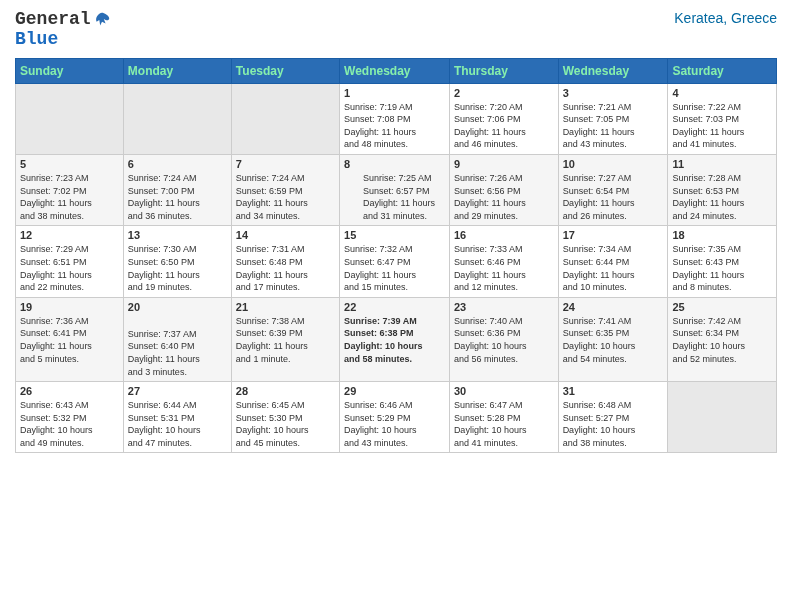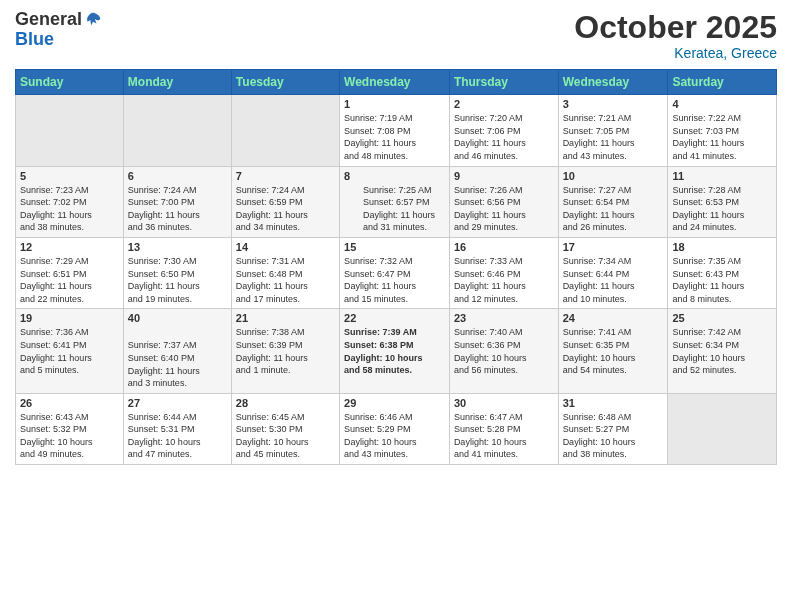--- a/index.html
+++ b/index.html
@@ -18,20 +18,21 @@
     }
     .header {
       display: flex;
       justify-content: space-between;
       align-items: flex-start;
       margin-bottom: 8px;
     }
     .logo {
       display: flex;
       align-items: center;
+      font-family: Liberation Mono, monospace;
     }
     .logo-text {
       font-size: 18px;
       font-weight: bold;
       line-height: 1.1;
     }
     .logo-general { color: #333; }
     .logo-blue { color: #1a6abf; }
     .logo-icon {
       width: 18px;
@@ -104,21 +105,20 @@
         <div style="display:flex;align-items:center;">
           <span class="logo-text logo-general">General</span>
           <svg class="logo-icon" viewBox="0 0 20 20">
             <path d="M10 2 C12 2, 18 5, 18 8 C18 10, 16 11, 14 10 L12 9 L14 14 L10 12 L8 16 L7 10 L4 12 C2 8, 6 2, 10 2Z" fill="#2a6db5"></path>
           </svg>
         </div>
         <div class="logo-text logo-blue">Blue</div>
       </div>
     </div>
     <div class="title-block">
-      <div class="month-title">October 2025</div>
       <div class="subtitle">Keratea, Greece</div>
     </div>
   </div>
 
   <table class="calendar">
     <thead>
       <tr>
         <th>Sunday</th>
         <th>Monday</th>
         <th>Tuesday</th>
@@ -266,21 +266,21 @@
         </tr>
         <tr>
           <td>
             <span class="day-number">19</span>
             <div class="day-info" style="white-space: pre-line;">Sunrise: 7:36 AM
 Sunset: 6:41 PM
 Daylight: 11 hours
 and 5 minutes.</div>
           </td>
           <td>
-            <span class="day-number">40</span>
+            <span class="day-number">20</span>
             <div class="day-info" style="white-space: pre-line; margin-top: 15px;">Sunrise: 7:37 AM
 Sunset: 6:40 PM
 Daylight: 11 hours
 and 3 minutes.</div>
           </td>
           <td>
             <span class="day-number">21</span>
             <div class="day-info" style="white-space: pre-line;">Sunrise: 7:38 AM
 Sunset: 6:39 PM
 Daylight: 11 hours

